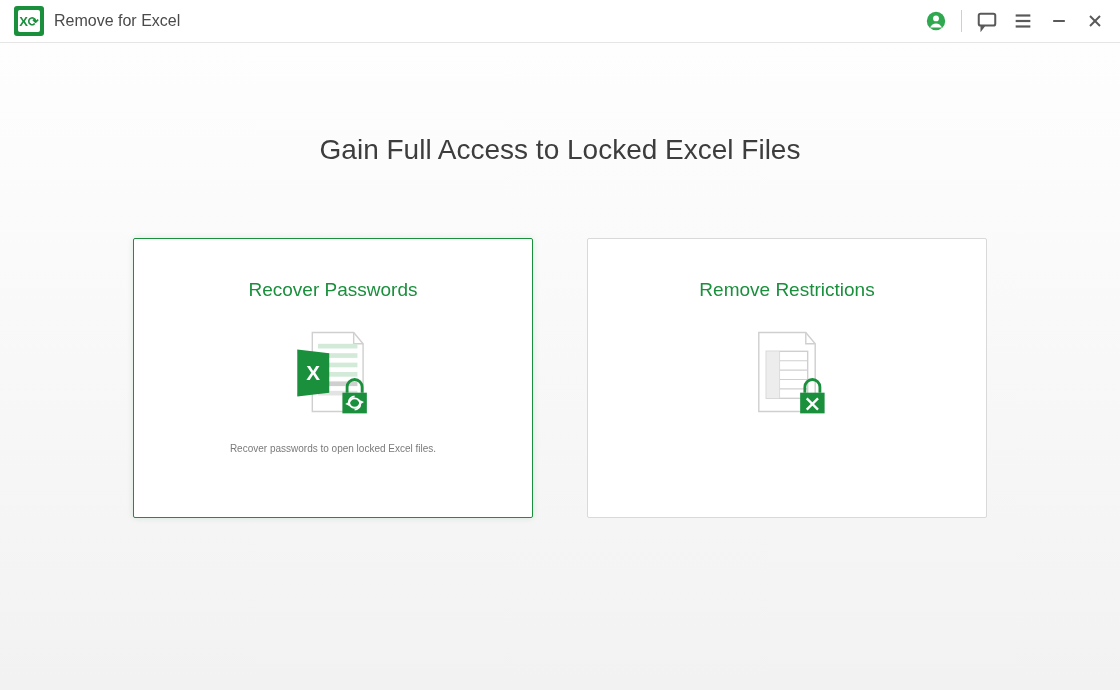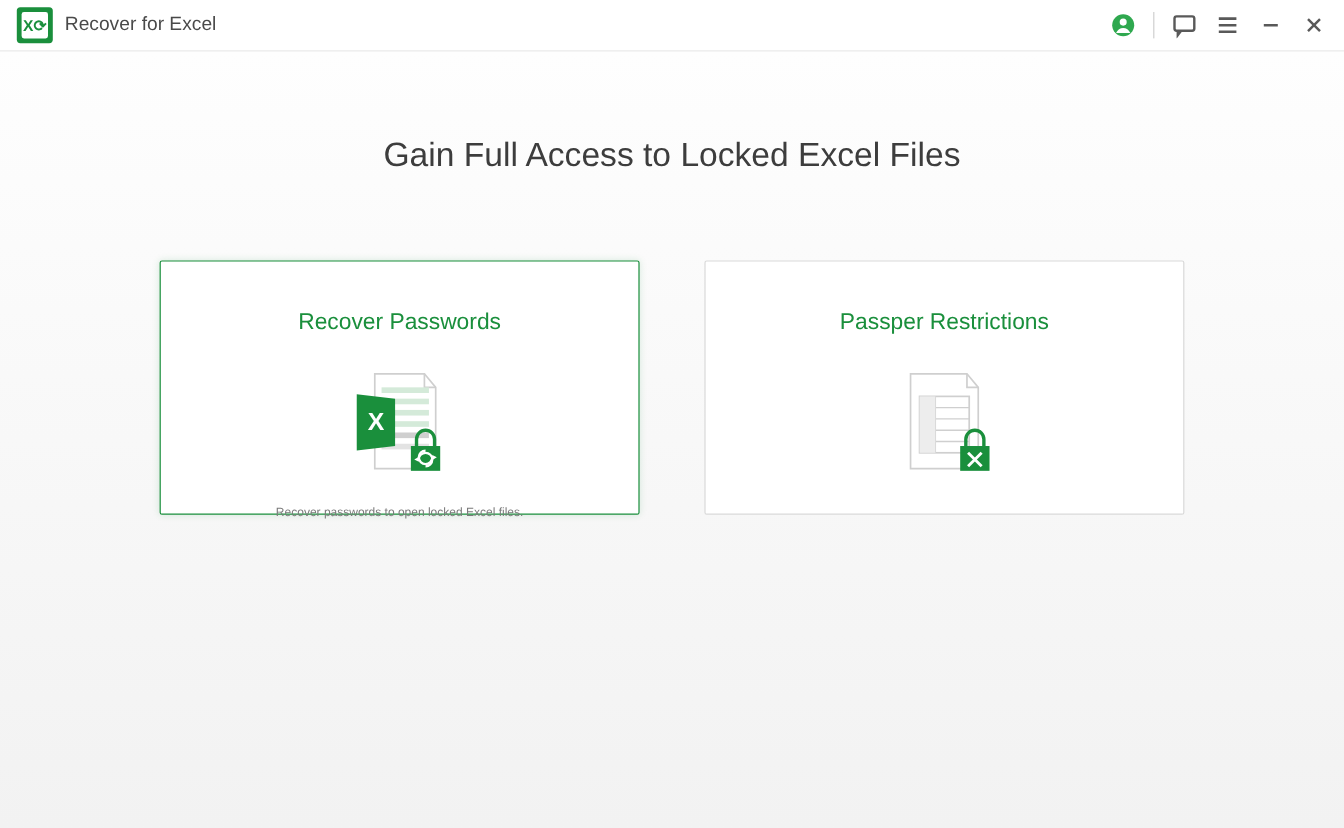--- a/index.html
+++ b/index.html
@@ -75,33 +75,33 @@
       background: #cfcfcf;
     }
     .content {
       height: calc(690px - 43px);
       display: flex;
       flex-direction: column;
       align-items: center;
       background: linear-gradient(180deg, #fefefe 0%, #f2f2f2 100%);
     }
     .headline {
-      margin-top: 70px;
+      margin-top: 91px;
       font-size: 28px;
       color: #3d3d3d;
       font-weight: 400;
     }
     .cards {
       margin-top: 72px;
       display: flex;
       gap: 54px;
     }
     .card {
       width: 400px;
-      height: 212px;
+      height: 280px;
       background: #ffffff;
       border: 1px solid #d9d9d9;
       border-radius: 2px;
       display: flex;
       flex-direction: column;
       align-items: center;
       padding: 40px 30px 0 30px;
       cursor: pointer;
     }
     .card.selected {
@@ -133,21 +133,21 @@
 </head>
 <body>
 
 <div class="titlebar">
   <div class="title-left">
     <div class="app-icon-box">
       <div class="app-icon-inner">
         <span class="app-icon-x">X⟳</span>
       </div>
     </div>
-    <span class="app-title">Recover for Excel</span>
+    <span class="app-title">Remove for Excel</span>
   </div>
   <div class="title-right">
     <span class="tb-icon user-icon">
       <svg viewBox="0 0 24 24" width="22" height="22" fill="currentColor">
           <circle cx="12" cy="12" r="10"></circle>
           <circle cx="12" cy="9.2" r="3.2" fill="#fff"></circle>
           <path d="M5.5 19.2c1.2-2.9 3.8-4.6 6.5-4.6s5.3 1.7 6.5 4.6" fill="#fff"></path>
         </svg>
     </span>
     <span class="divider-v"></span>
@@ -205,21 +205,21 @@
           <path d="M73 76 a6 6 0 1 0 6 6" fill="none" stroke="#fff" stroke-width="2"></path>
           <polygon points="79,80 83,82 78,85" fill="#fff"></polygon>
           <path d="M73 90 a6 6 0 1 0 -6 -6" fill="none" stroke="#fff" stroke-width="2"></path>
           <polygon points="67,86 63,84 68,81" fill="#fff"></polygon>
         </svg>
       </div>
       <div class="card-desc">Recover passwords to open locked Excel files.</div>
     </div>
 
     <div class="card">
-      <div class="card-title">Passper Restrictions</div>
+      <div class="card-title">Remove Restrictions</div>
       <div class="card-illus">
         <svg viewBox="0 0 100 100" width="94" height="98">
 
           <polygon points="20,8 70,8 80,20 80,92 20,92" fill="#ffffff" stroke="#cfcfcf" stroke-width="1.5"></polygon>
           <polyline points="70,8 70,20 80,20" fill="none" stroke="#cfcfcf" stroke-width="1.5"></polyline>
 
           <rect x="28" y="28" width="44" height="50" fill="none" stroke="#cfcfcf" stroke-width="1.5"></rect>
           <line x1="28" y1="38" x2="72" y2="38" stroke="#cfcfcf" stroke-width="1.2"></line>
           <line x1="28" y1="48" x2="72" y2="48" stroke="#cfcfcf" stroke-width="1.2"></line>
           <line x1="28" y1="58" x2="72" y2="58" stroke="#cfcfcf" stroke-width="1.2"></line>

